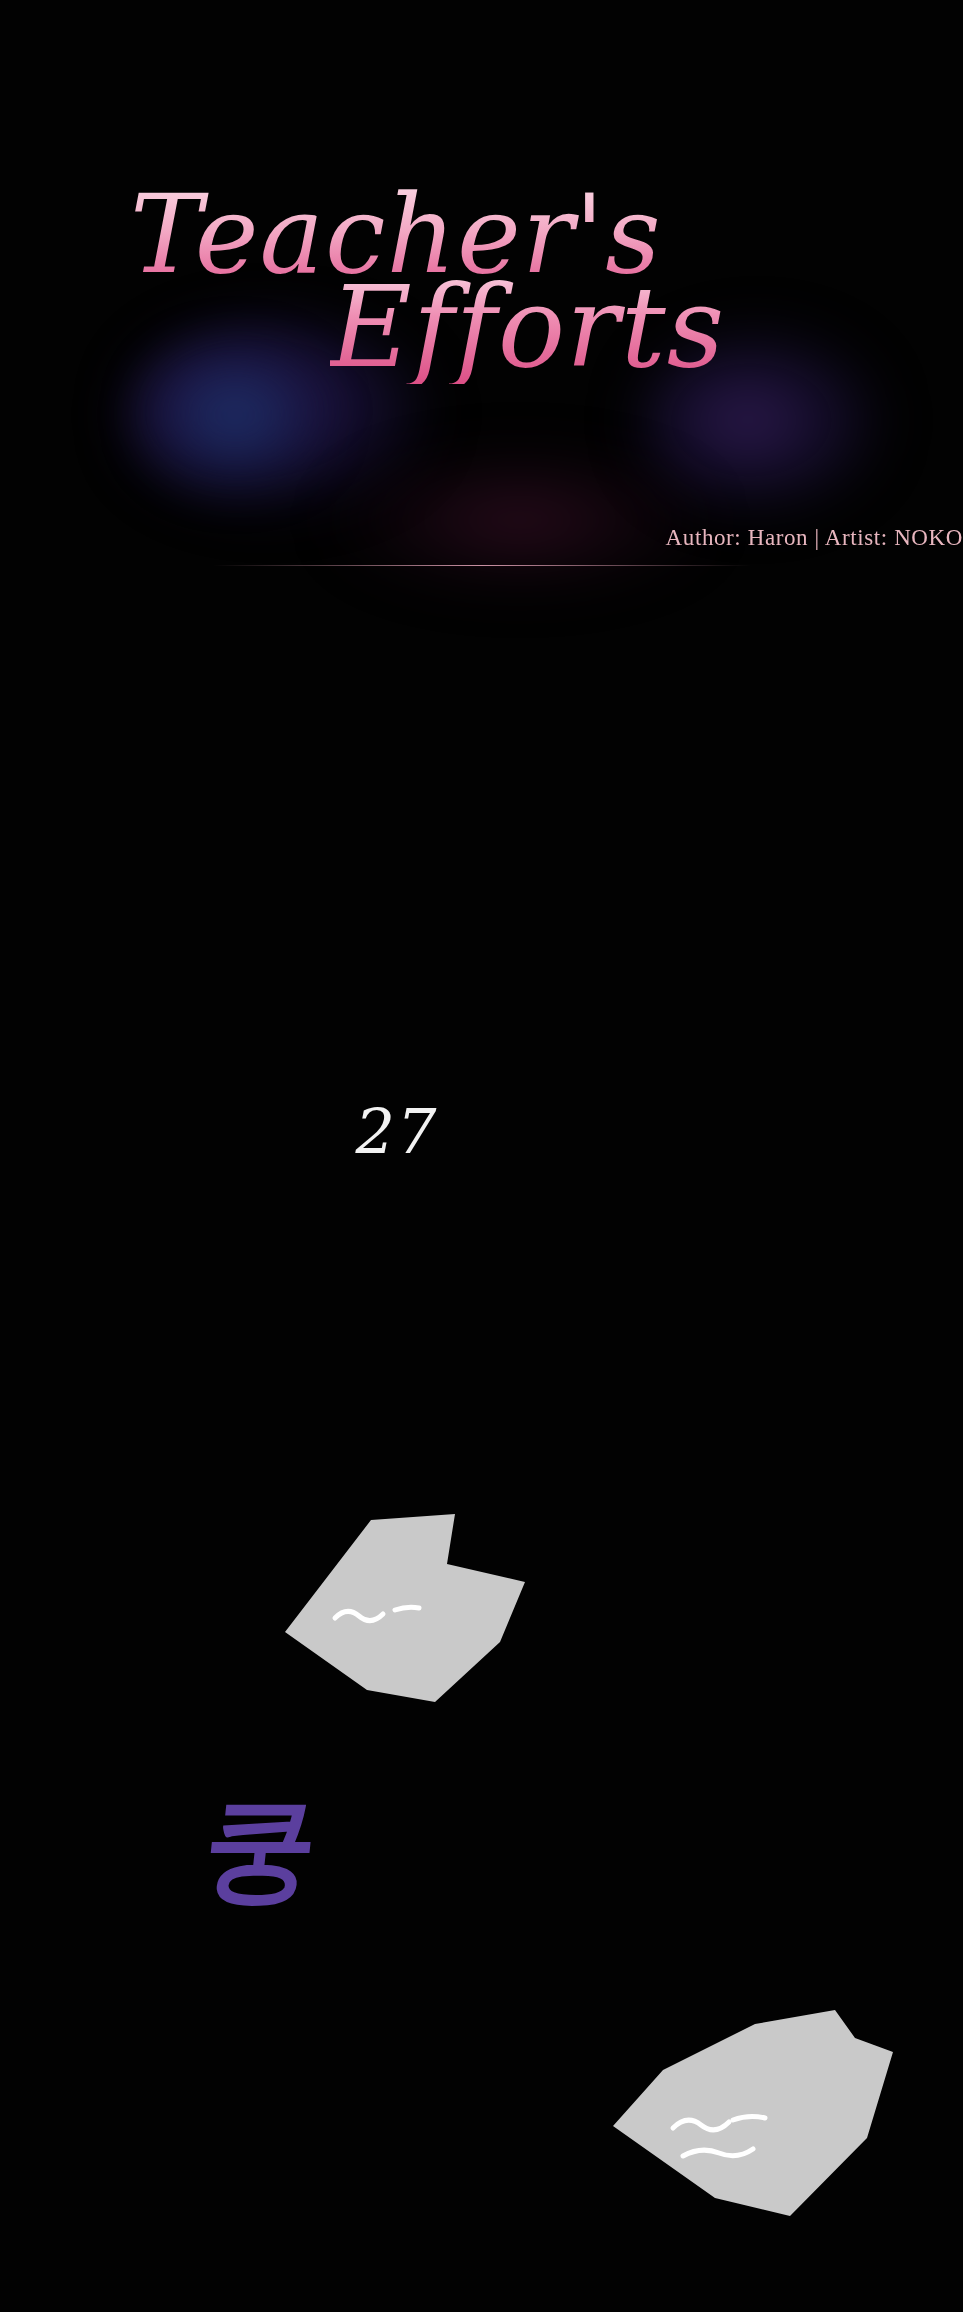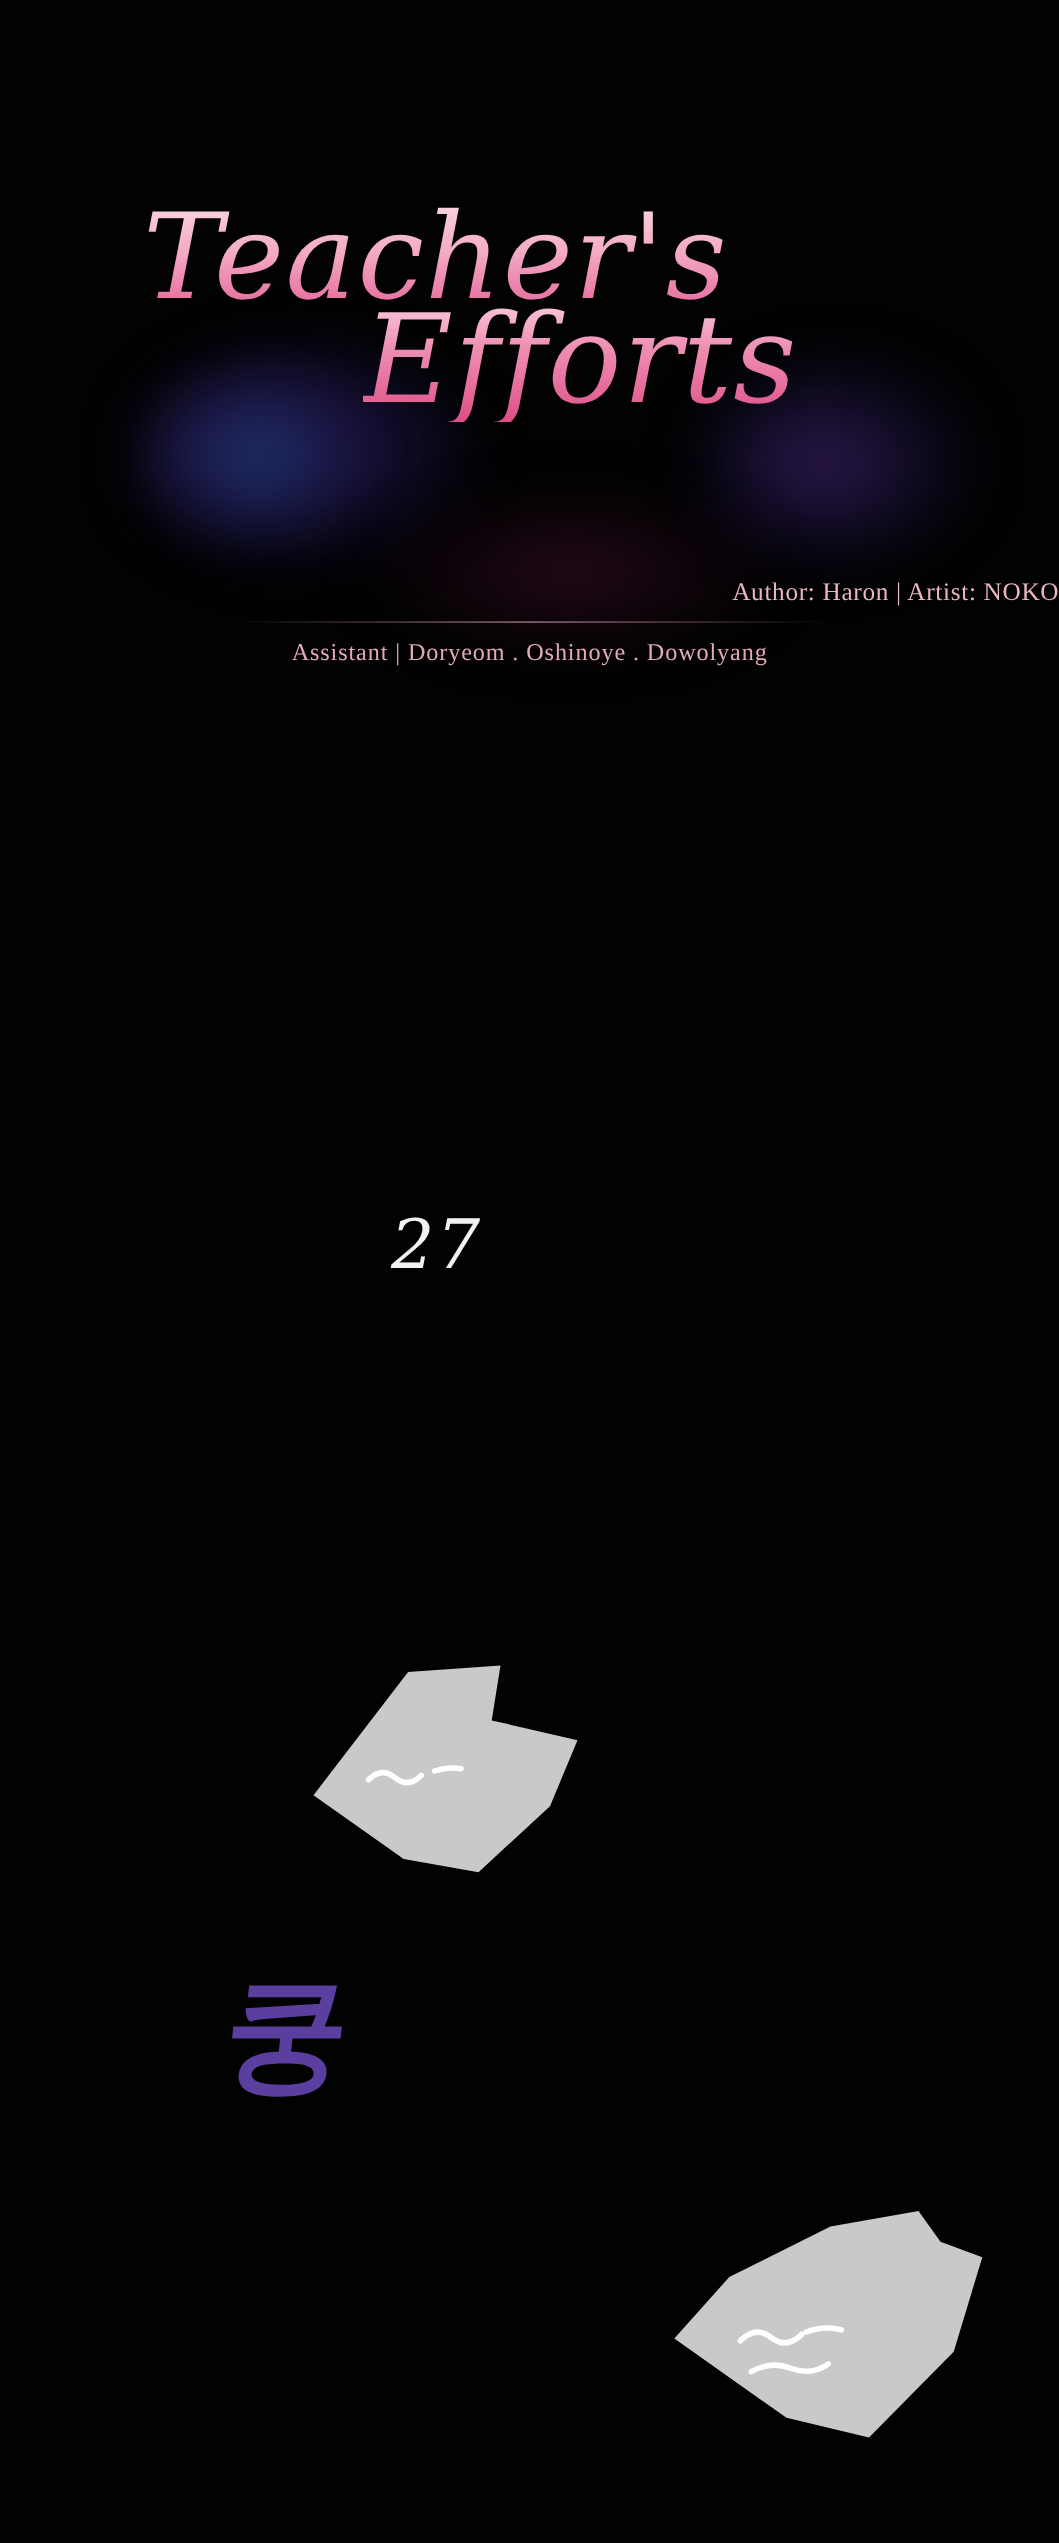--- a/index.html
+++ b/index.html
@@ -161,21 +161,20 @@
     <div class="smoke smoke-d"></div>
 
     <div class="title-line1">Teacher's</div>
     <div class="title-line2">Efforts</div>
   </div>
 
   <div class="credit-author">Author: Haron | Artist: NOKO</div>
 
   <div class="credit-divider"></div>
 
-  <div class="credit-assistant">Assistant | Doryeom . Oshinoye . Dowolyang</div>
 
   <div class="episode-number">27</div>
 
   <div class="shape speech-1">
     <svg width="250" height="200" viewBox="0 0 250 200">
       <path d="M96 8 L180 2 L172 52 L250 70 L225 130 L160 190 L92 178 L10 120 Z" fill="#c9c9c9"></path>
       <path d="M60 106 q12 -12 24 -2 q12 10 24 -2" stroke="#ffffff" stroke-width="5" fill="none" stroke-linecap="round"></path>
       <path d="M120 98 q12 -4 24 -2" stroke="#ffffff" stroke-width="5" fill="none" stroke-linecap="round"></path>
     </svg>
   </div>

